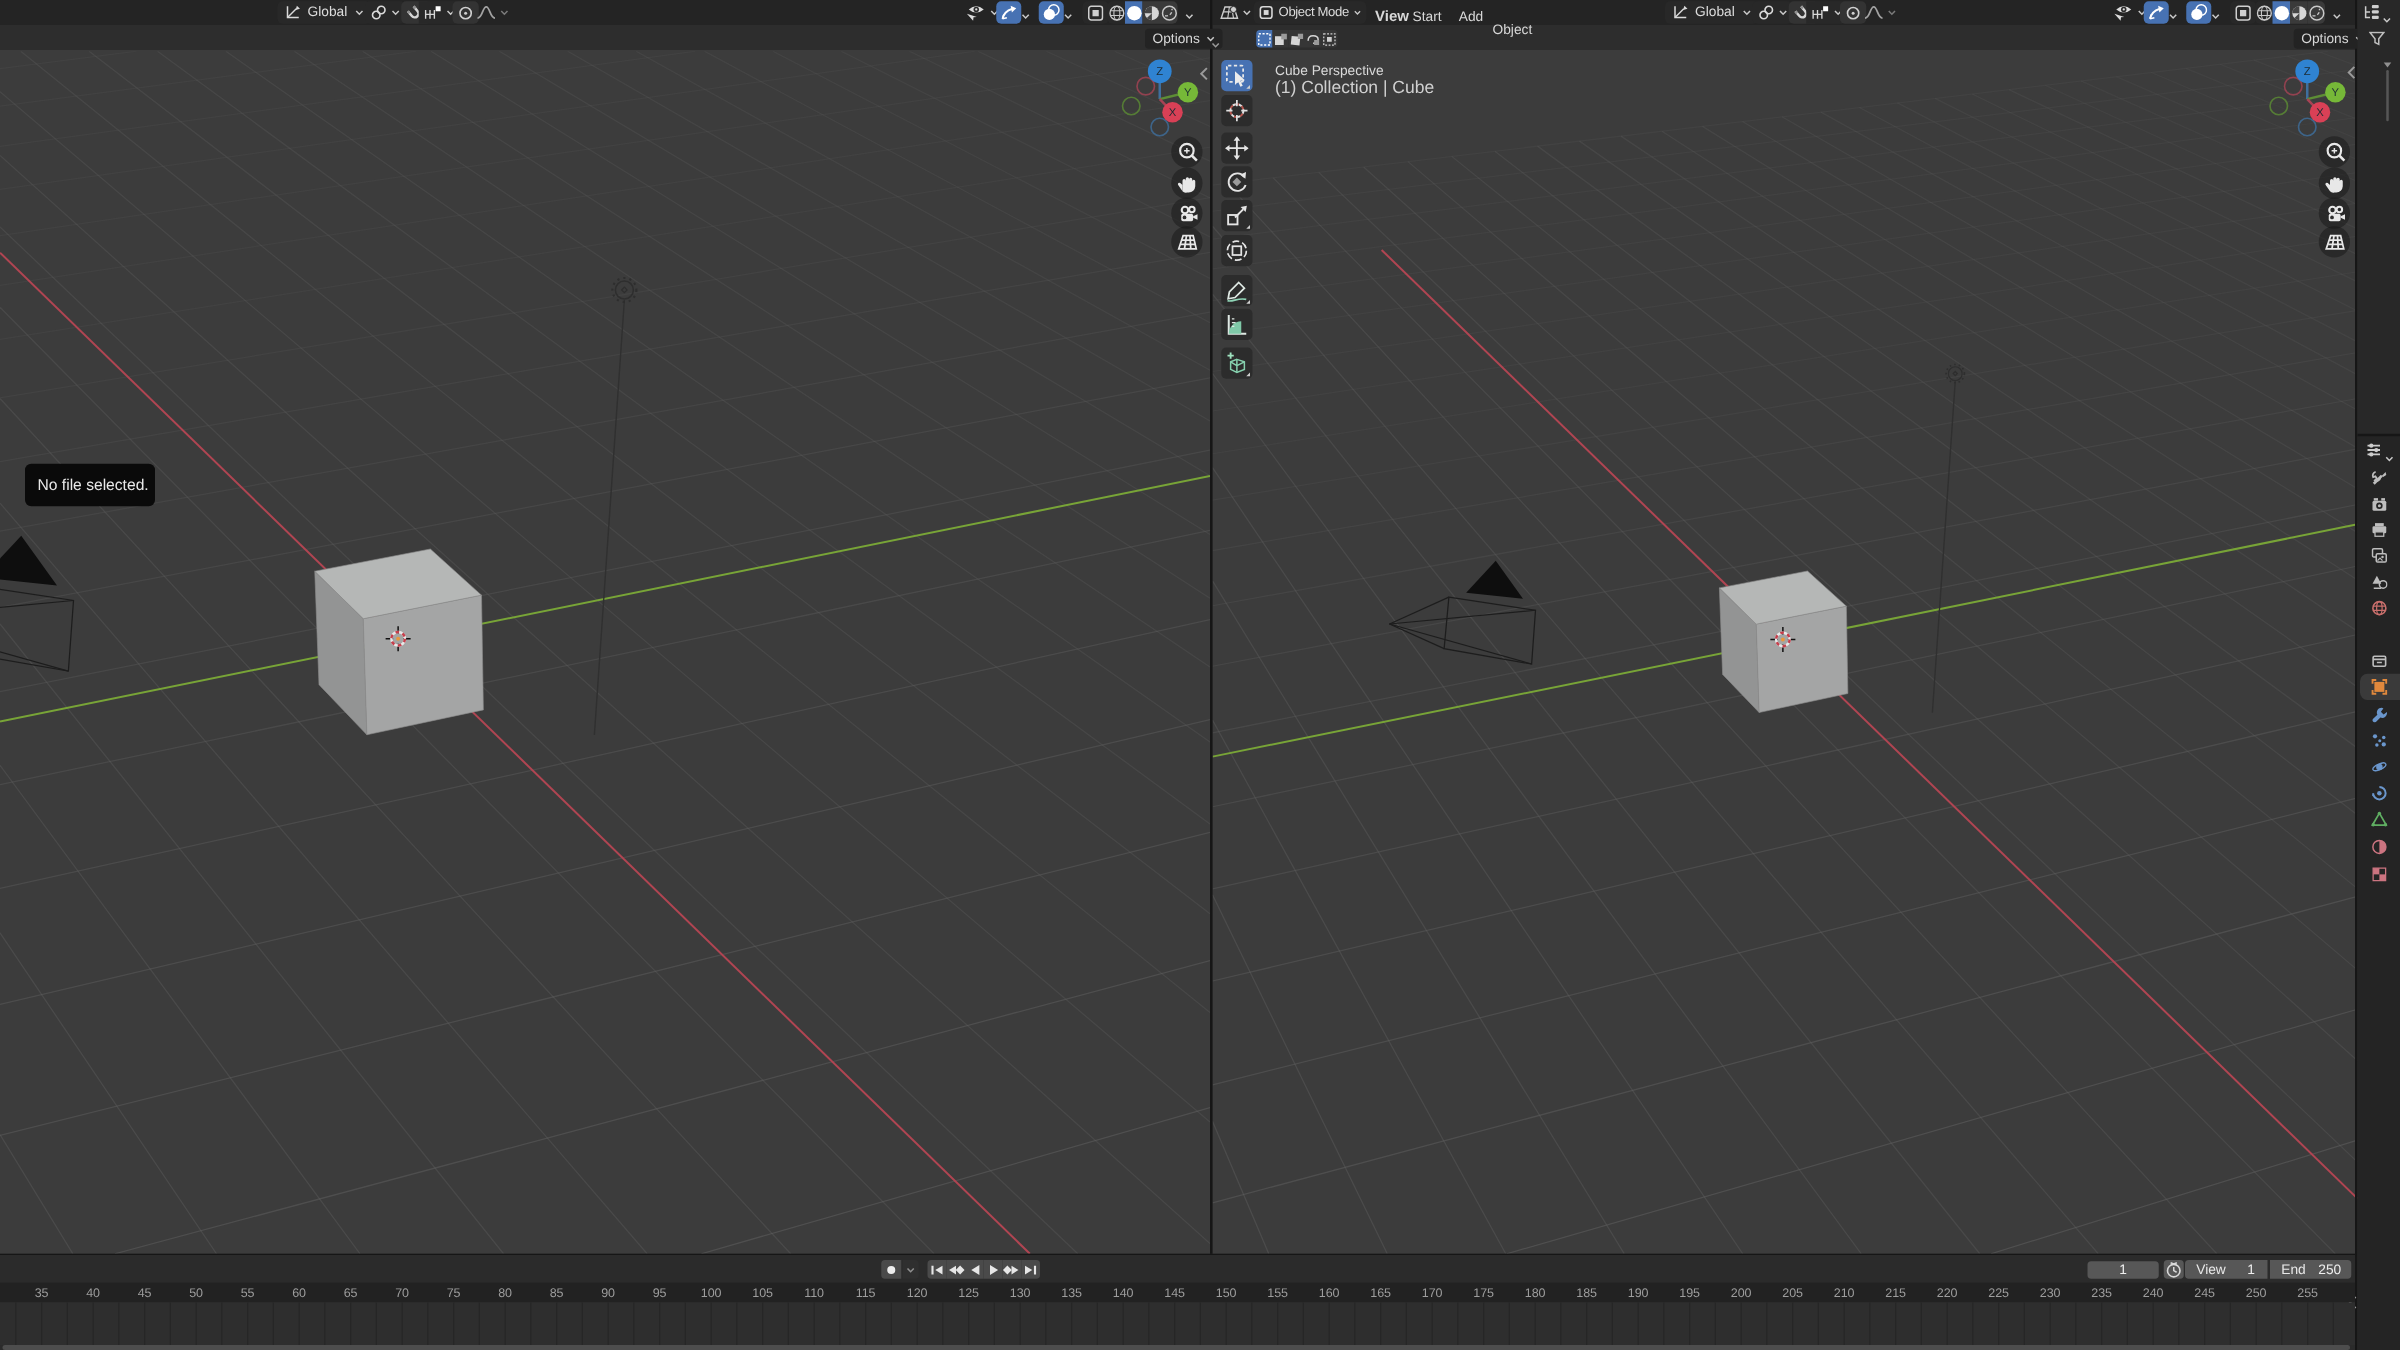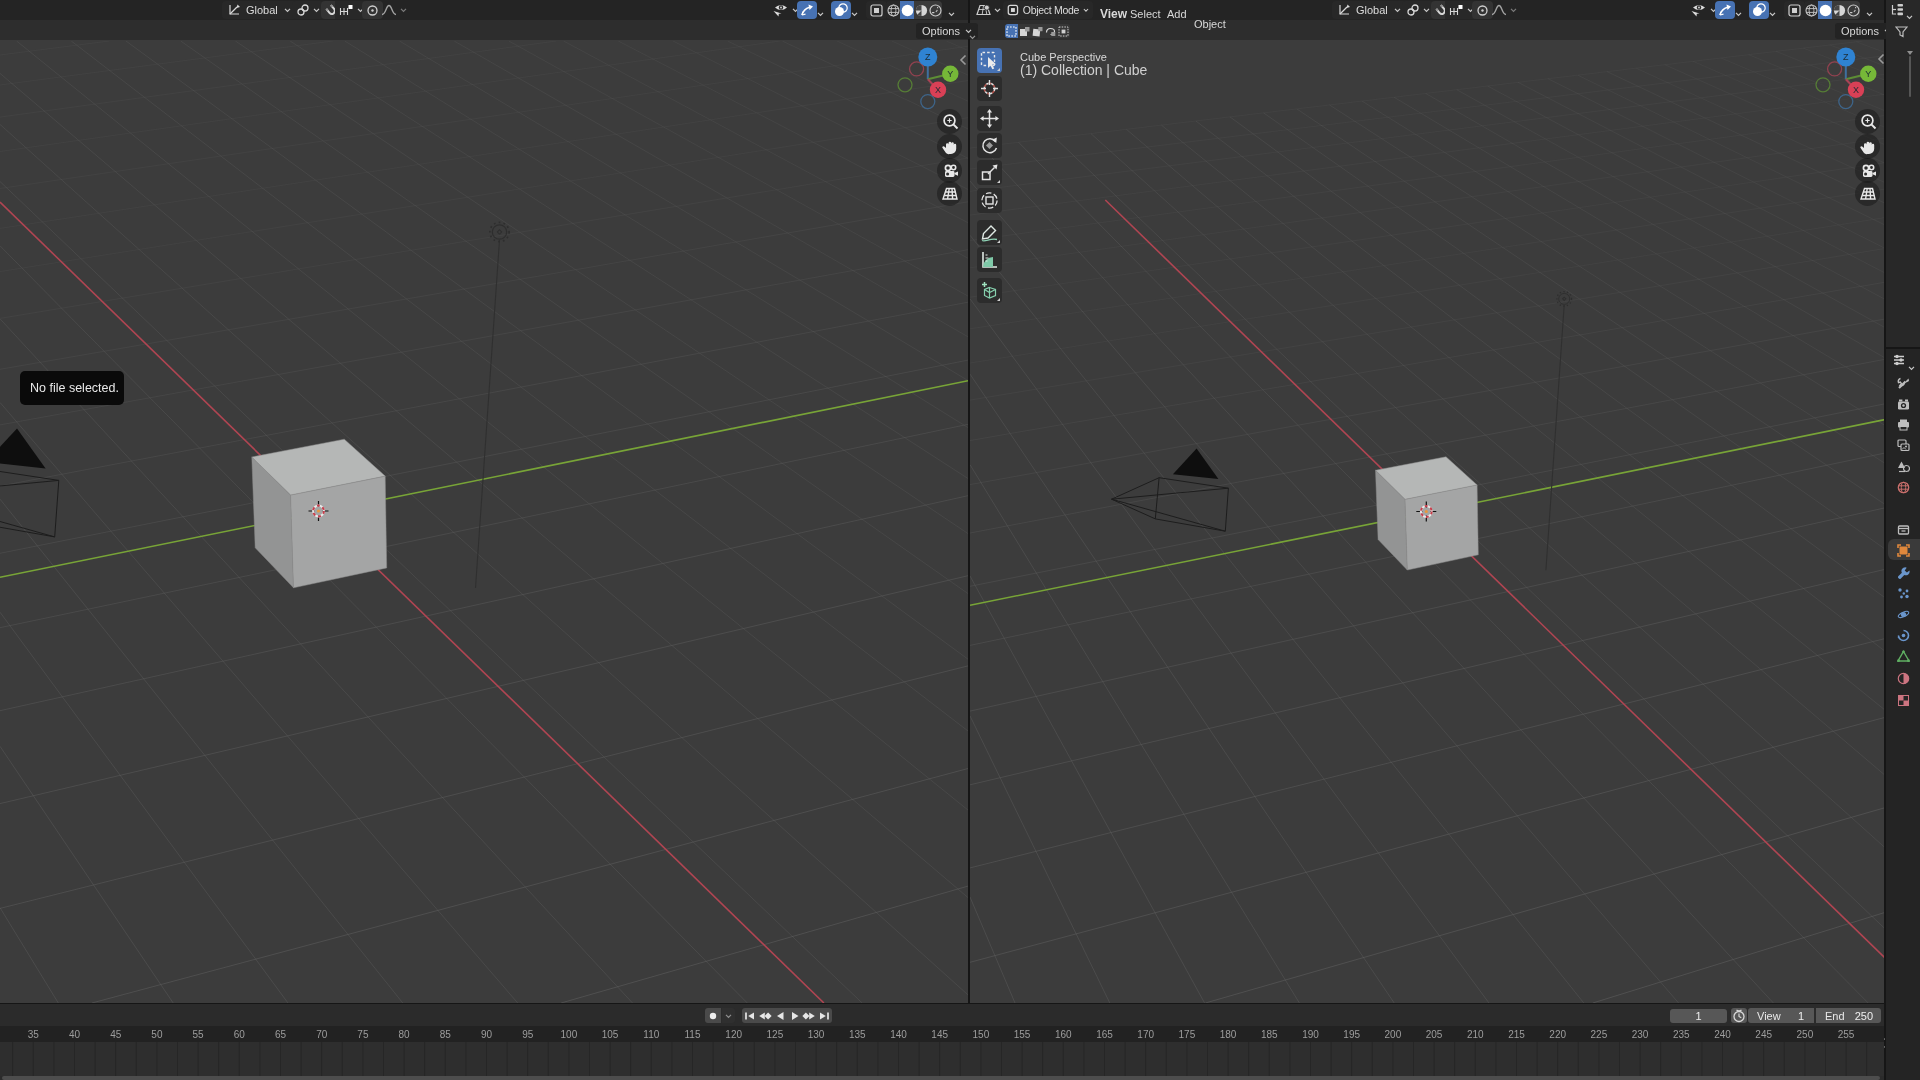--- a/index.html
+++ b/index.html
@@ -385,21 +385,21 @@
       <svg width="14" height="14" viewBox="0 0 14 14">
         <rect x="1.5" y="1.5" width="11" height="11" rx="2.5" fill="none" stroke="#d8d8d8" stroke-width="1.5"></rect>
         <rect x="4.7" y="4.7" width="4.6" height="4.6" fill="#d8d8d8"></rect>
       </svg>
       <span style="font-size:10.5px;color:#dcdcdc;margin:0 4px 0 4px;letter-spacing:-0.3px;white-space:nowrap">Object Mode</span>
       <svg width="7" height="6" viewBox="0 0 7 6">
         <path d="M1 1.8 L3.5 4.4 L6 1.8" stroke="#c9c9c9" stroke-width="1.2" fill="none"></path>
       </svg>
     </div>
     <div class="abs" style="left:1100px;top:4px;"><span style="font-size:12px;color:#d8d8d8;white-space:nowrap;font-weight:bold;">View</span></div>
-    <div class="abs" style="left:1130px;top:4px;"><span style="font-size:11px;color:#d8d8d8;white-space:nowrap;">Select</span></div>
+    <div class="abs" style="left:1130px;top:4px;"><span style="font-size:11px;color:#d8d8d8;white-space:nowrap;">Start</span></div>
     <div class="abs" style="left:1167px;top:4px;"><span style="font-size:11px;color:#d8d8d8;white-space:nowrap;">Add</span></div>
     <div class="abs" style="left:1194px;top:14px;text-align:right;"><span style="font-size:11px;color:#d8d8d8;white-space:nowrap;">Object</span></div>
     <div class="abs" style="left:1688px;top:1px;height:18px;display:flex;align-items:center;padding:0 2px">
       <svg width="16" height="14" viewBox="0 0 16 14">
         <path d="M3 4.5 Q9 -0.5 15 4.5 Q9 9.5 3 4.5 Z" fill="#dcdcdc"></path>
         <circle cx="9" cy="4.5" r="2.2" fill="#2b2b2b"></circle>
         <circle cx="9" cy="4.5" r="0.9" fill="#dcdcdc"></circle>
         <path d="M1.5 8 L6.5 13.5 L6.8 10.7 L9.5 10.5Z" fill="#dcdcdc"></path>
       </svg>
       <span style="width:4px"></span>

